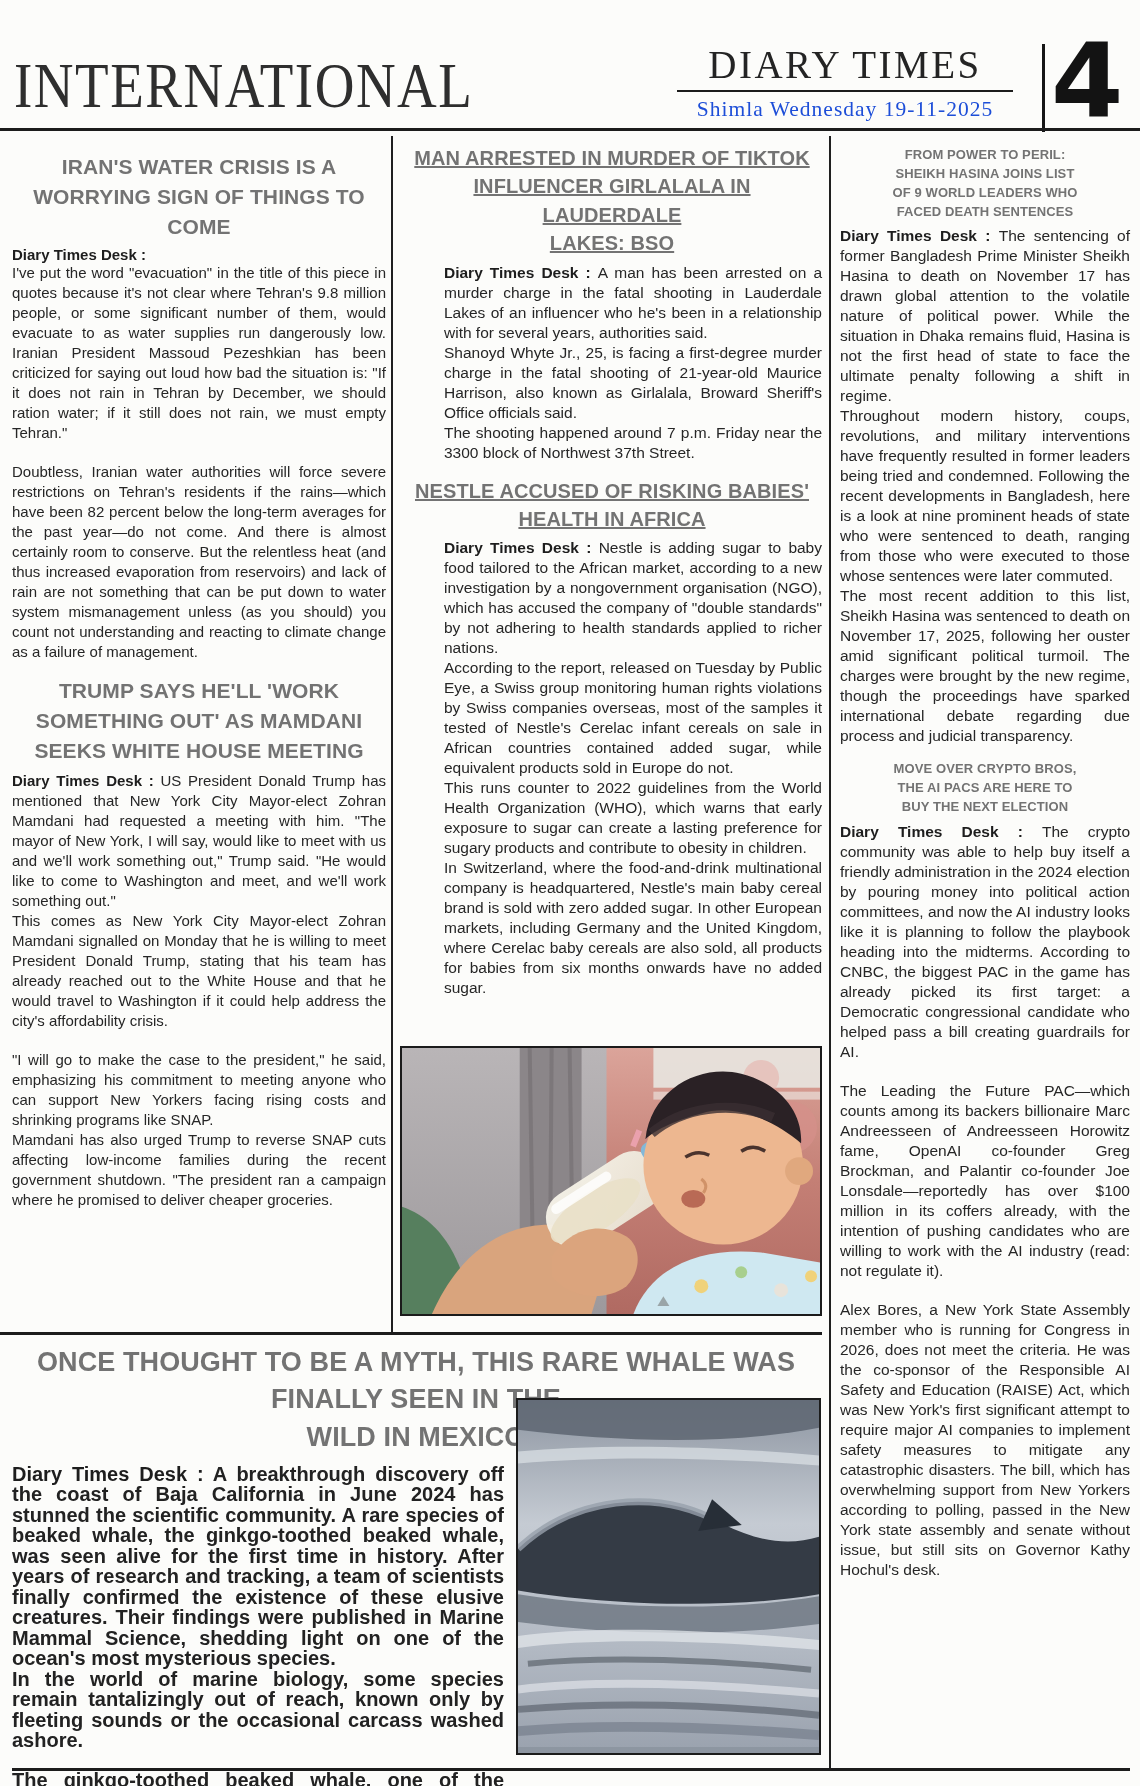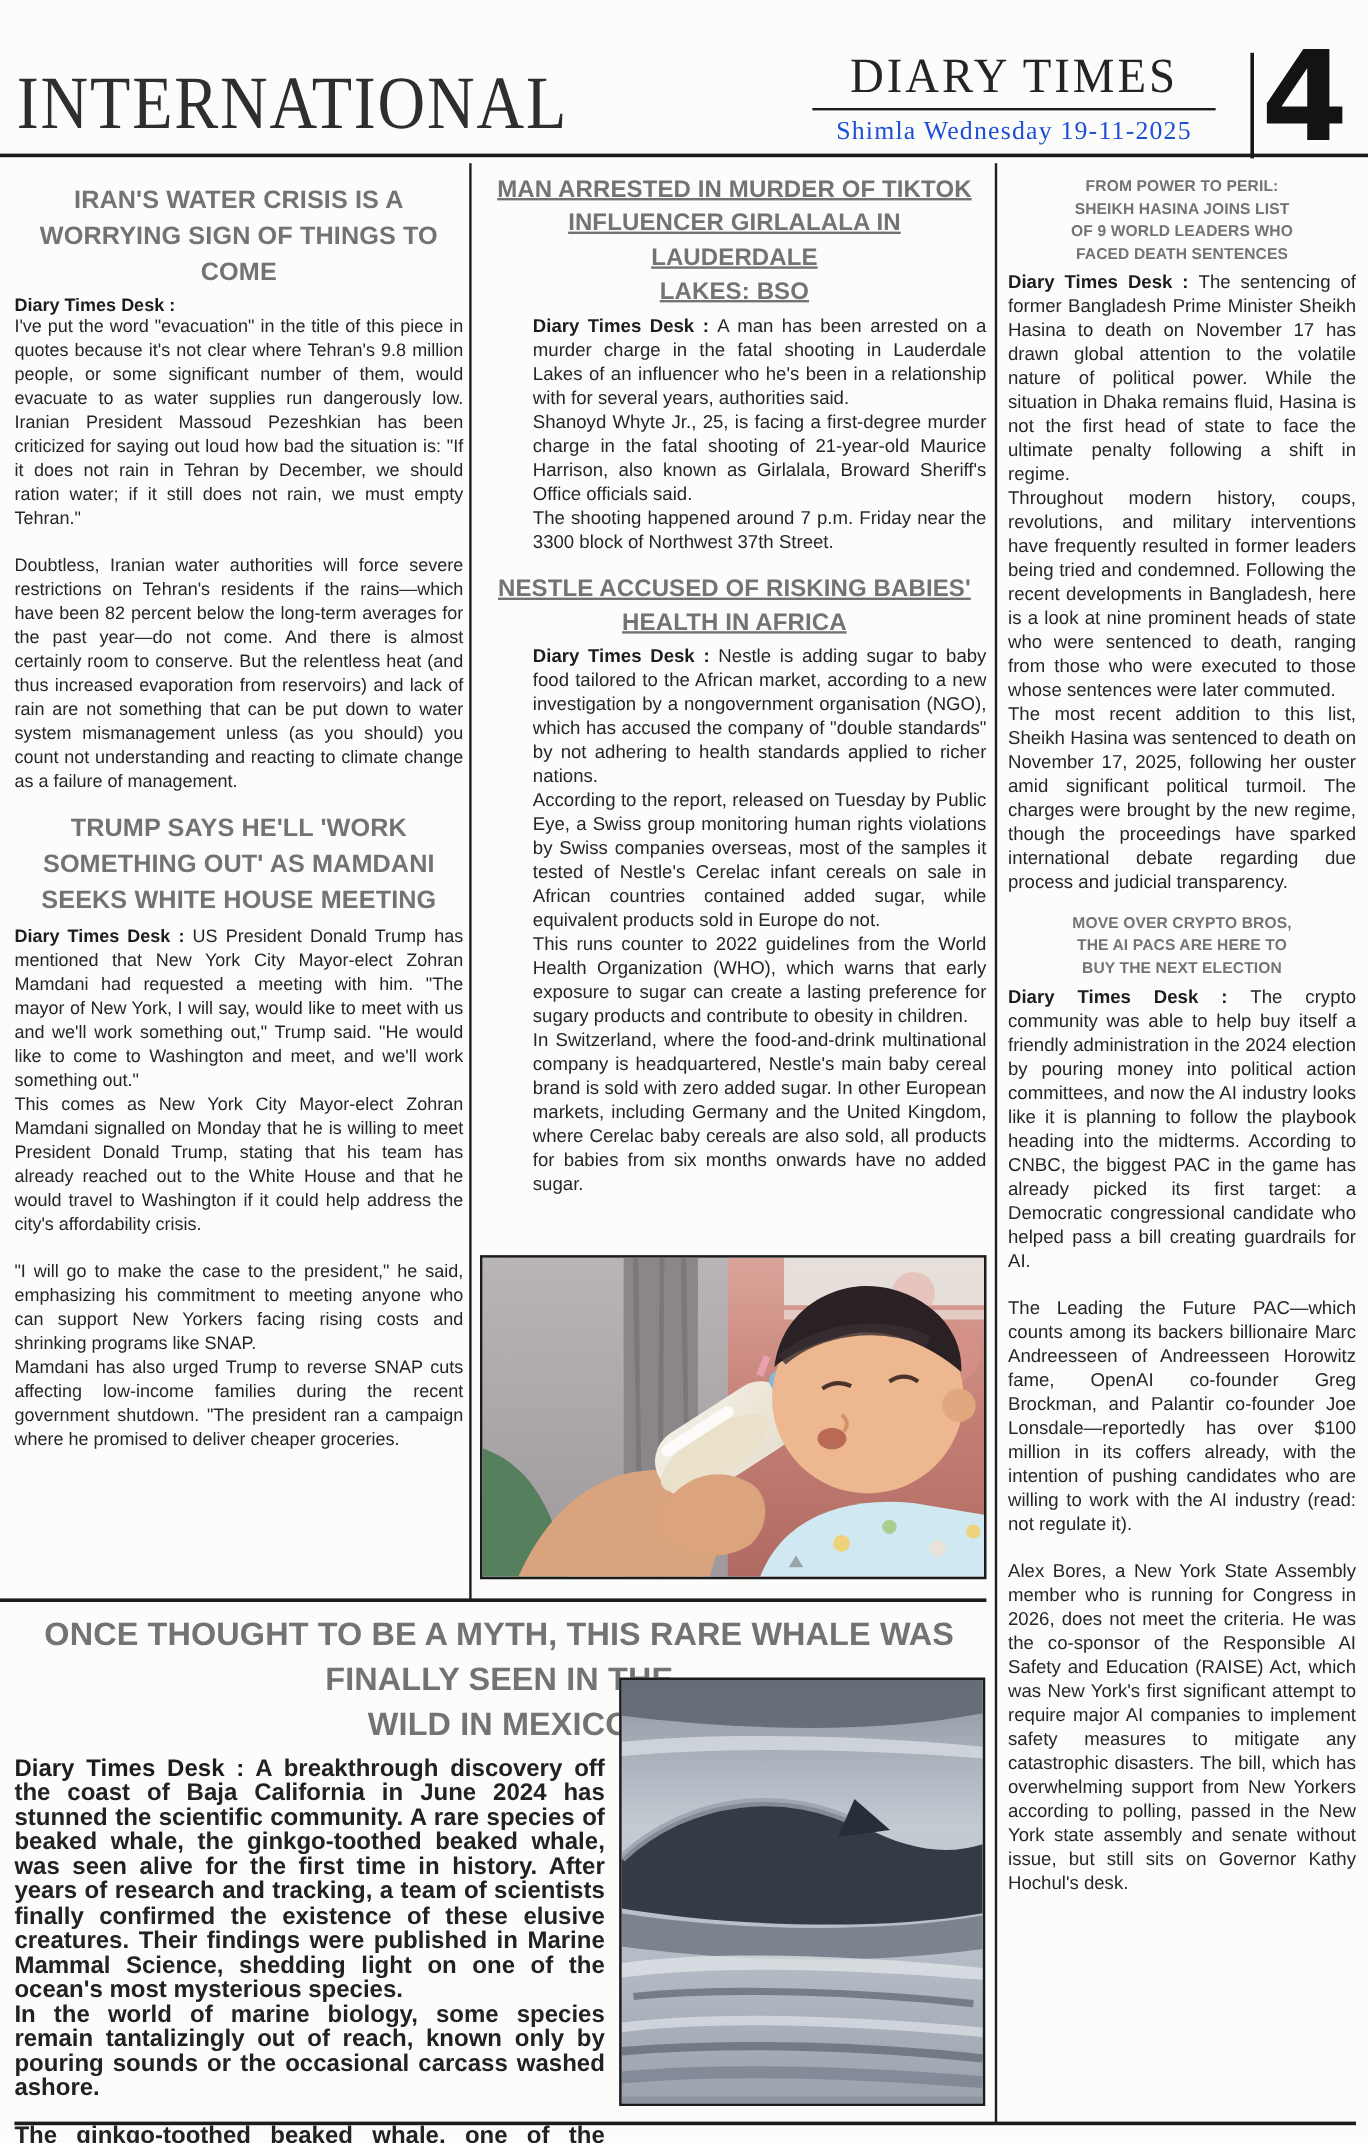--- a/index.html
+++ b/index.html
@@ -177,21 +177,21 @@
     <p class="body"><b class="byline">Diary Times Desk : </b><span>The crypto community was able to help buy itself a friendly administration in the 2024 election by pouring money into political action committees, and now the AI industry looks like it is planning to follow the playbook heading into the midterms. According to CNBC, the biggest PAC in the game has already picked its first target: a Democratic congressional candidate who helped pass a bill creating guardrails for AI.</span></p>
     <p class="body gap">The Leading the Future PAC—which counts among its backers billionaire Marc Andreesseen of Andreesseen Horowitz fame, OpenAI co-founder Greg Brockman, and Palantir co-founder Joe Lonsdale—reportedly has over $100 million in its coffers already, with the intention of pushing candidates who are willing to work with the AI industry (read: not regulate it).</p>
     <p class="body gap">Alex Bores, a New York State Assembly member who is running for Congress in 2026, does not meet the criteria. He was the co-sponsor of the Responsible AI Safety and Education (RAISE) Act, which was New York's first significant attempt to require major AI companies to implement safety measures to mitigate any catastrophic disasters. The bill, which has overwhelming support from New Yorkers according to polling, passed in the New York state assembly and senate without issue, but still sits on Governor Kathy Hochul's desk.</p>
   </div>
 
   <div class="bottom-section">
     <h1 class="headline">ONCE THOUGHT TO BE A MYTH, THIS RARE WHALE WAS FINALLY SEEN IN THE
 WILD IN MEXICO</h1>
     <div class="bottom-body">
       <p class="body"><b class="byline">Diary Times Desk : </b><span>A breakthrough discovery off the coast of Baja California in June 2024 has stunned the scientific community. A rare species of beaked whale, the ginkgo-toothed beaked whale, was seen alive for the first time in history. After years of research and tracking, a team of scientists finally confirmed the existence of these elusive creatures. Their findings were published in Marine Mammal Science, shedding light on one of the ocean's most mysterious species.</span></p>
-      <p class="body">In the world of marine biology, some species remain tantalizingly out of reach, known only by pouring sounds or the occasional carcass washed ashore.</p>
+      <p class="body">In the world of marine biology, some species remain tantalizingly out of reach, known only by fleeting sounds or the occasional carcass washed ashore.</p>
       <p class="body gap">The ginkgo-toothed beaked whale, one of the ocean's most mysterious mammals, was one such enigma. For five years, a team of researchers led by Elizabeth Henderson and supported by Oregon State University set out to locate this elusive creature.</p>
     </div>
   </div>
 
   <div class="photo whale-photo">
     <svg viewBox="0 0 304 356" preserveAspectRatio="none">
       <defs>
         <linearGradient id="sea" x1="0" y1="0" x2="0" y2="1">
           <stop offset="0" stop-color="#8d95a1"></stop>
           <stop offset="0.35" stop-color="#c5cbd3"></stop>

